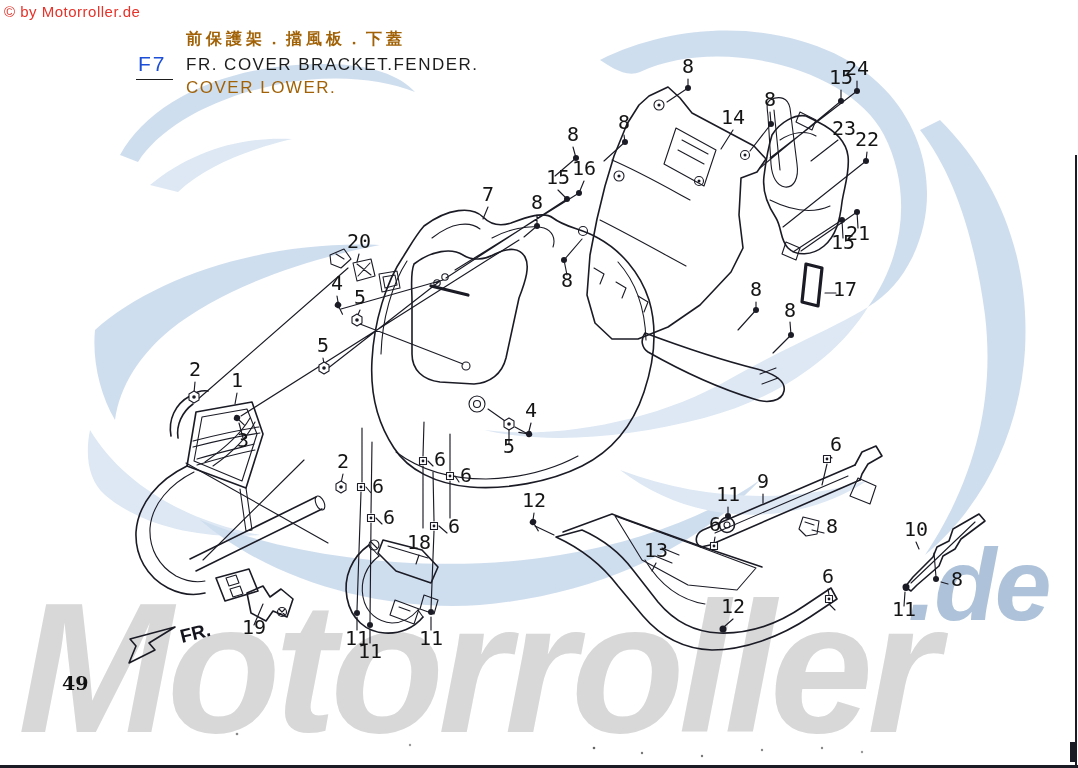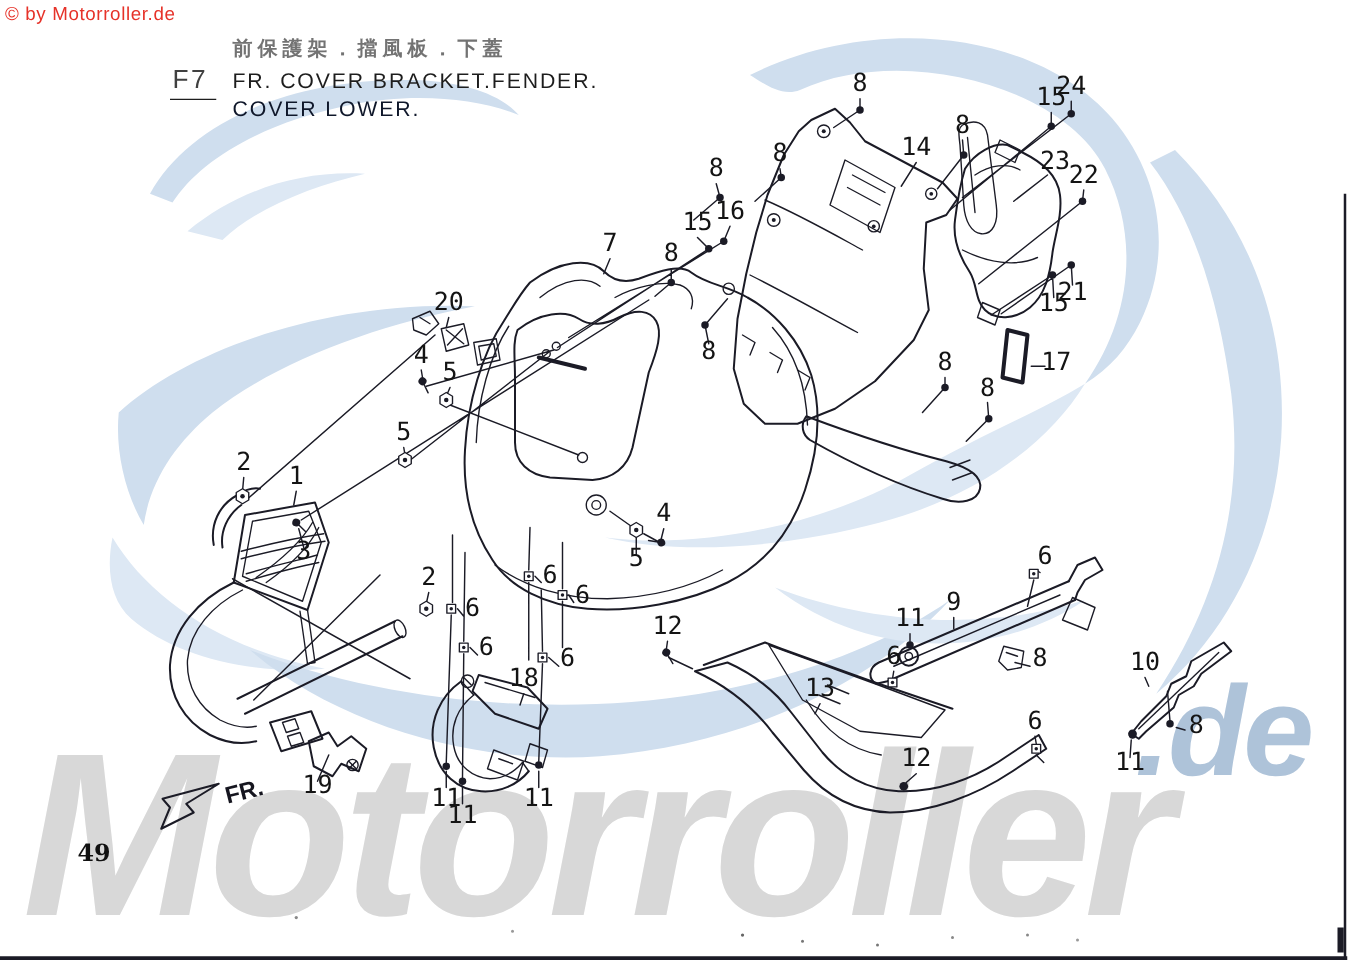--- a/index.html
+++ b/index.html
@@ -3,25 +3,25 @@
 <meta charset="utf-8">
 <style>
   :root{
     --red:#e63229; --wm-gray:#d8d8d8; --wm-blue:#aec3d9; --swirl:#cfdeee; --swirl2:#dde8f4; --ink:#1b1b26;
   }
   html,body{margin:0;padding:0}
   body{width:1078px;height:768px;overflow:hidden;position:relative;background:#fff;
        font-family:"Liberation Sans",sans-serif;}
   .abs{position:absolute}
   #copyright{left:4px;top:3px;color:var(--red);font-size:15px;letter-spacing:.5px}
-  #title-code{left:136px;top:52px;font-size:21px;letter-spacing:2px;color:#404040;
+  #title-code{left:136px;top:52px;font-size:21px;letter-spacing:2px;color:#1d4ed8;
               border-bottom:1.6px solid #1d1d1d;padding:0 6px 3px 2px}
-  #title-cn{left:186px;top:29px;font-size:16px;font-weight:bold;letter-spacing:4px;color:#737373}
+  #title-cn{left:186px;top:29px;font-size:16px;font-weight:bold;letter-spacing:4px;color:#a16207}
   #title-l1{left:186px;top:55px;font-size:17px;letter-spacing:1.5px;color:#1d1d1d}
-  #title-l2{left:186px;top:78px;font-size:17px;letter-spacing:1.5px;color:#0f172a}
+  #title-l2{left:186px;top:78px;font-size:17px;letter-spacing:1.5px;color:#a16207}
   #page-num{left:62px;top:672px;font-size:19px;font-weight:bold;
             font-family:"DejaVu Serif",serif;color:#111}
   svg text.callout{font-family:"DejaVu Sans Mono",monospace;font-size:20px;fill:#141414;text-anchor:middle}
   svg text.wm-gray{font-family:"Liberation Sans",sans-serif;font-weight:bold;font-style:italic;
                    font-size:186px;fill:var(--wm-gray);letter-spacing:-6px}
   svg text.wm-blue{font-family:"Liberation Sans",sans-serif;font-weight:bold;font-style:italic;
                    font-size:102px;fill:var(--wm-blue);letter-spacing:-2px}
   svg text.fr-label{font-family:"Liberation Sans",sans-serif;font-size:19px;font-weight:bold;fill:#15151f}
   .ln{fill:none;stroke:var(--ink);stroke-width:1.6;stroke-linejoin:round;stroke-linecap:round}
   .ln2{stroke-width:1.1}

